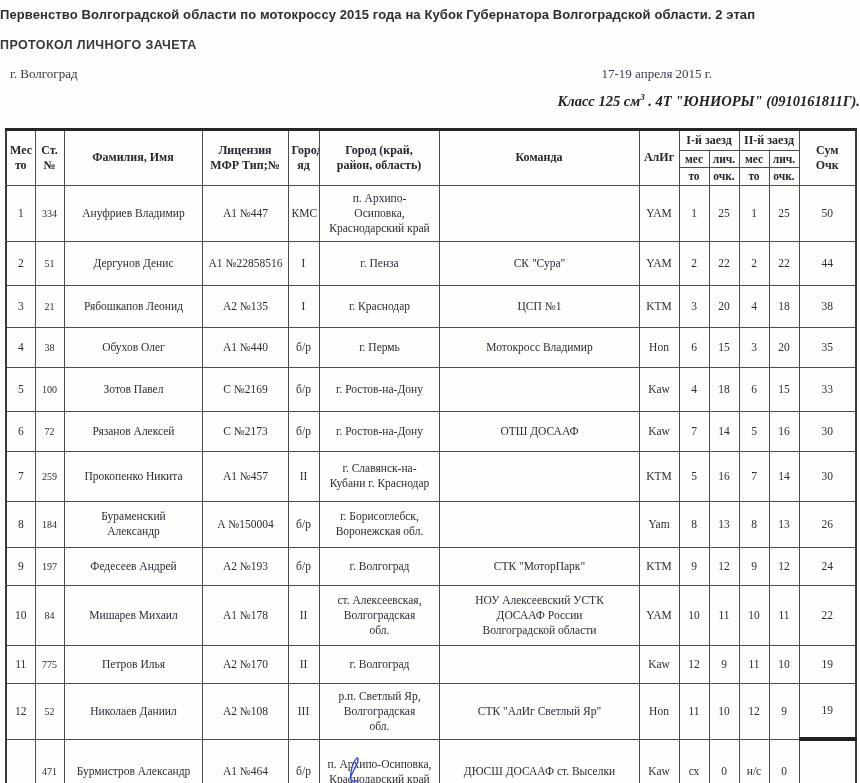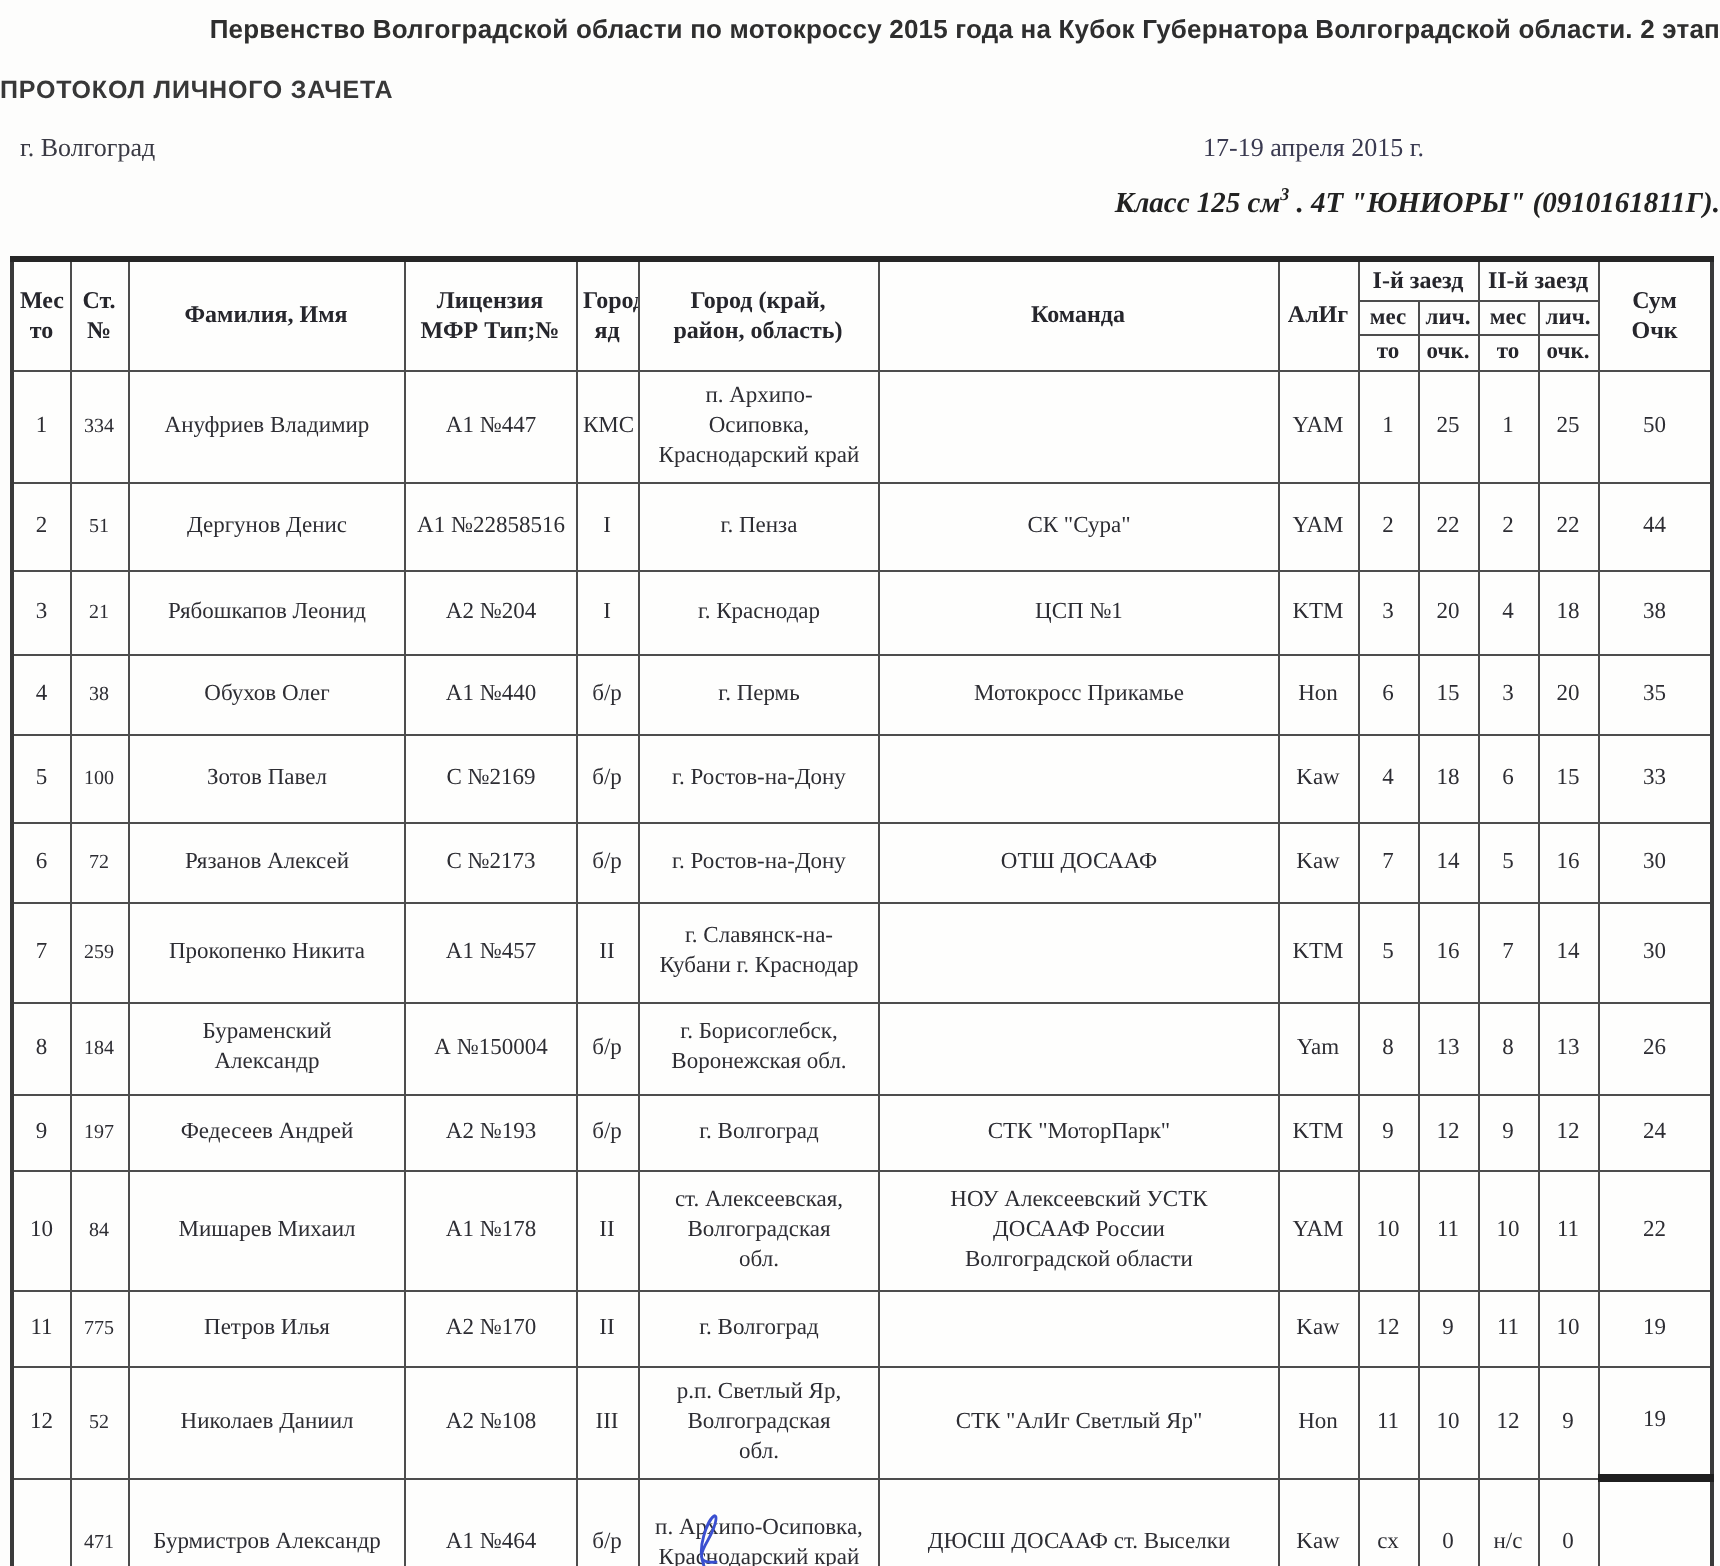--- a/index.html
+++ b/index.html
@@ -5,21 +5,21 @@
   html,body{margin:0;padding:0;}
   body{
     width:860px;height:783px;overflow:hidden;
     background:#fdfdfc;
     font-family:"Liberation Serif", serif;
     color:#2b2b2b;
     position:relative;
   }
   .page{position:absolute;inset:0;}
   .doc-title{
-    margin-top:7px;text-align:right;
+    margin-top:7px;text-align:left;
     font-family:"Liberation Sans", sans-serif;
     font-weight:bold;font-size:13px;color:#2e2e2e;letter-spacing:.1px;
   }
   .doc-subtitle{
     margin-top:16px;
     font-family:"Liberation Sans", sans-serif;
     font-weight:bold;font-size:12.5px;color:#383838;letter-spacing:.4px;
   }
   .place-line{position:absolute;top:66px;left:10px;font-size:13px;color:#3a3a44;}
   .date-line{position:absolute;top:66px;right:148px;font-size:13px;color:#3a3a50;}
@@ -157,39 +157,39 @@
           <td class="c8">2</td>
           <td class="c9">22</td>
           <td class="c10">2</td>
           <td class="c11">22</td>
           <td class="c12">44</td>
         </tr>
         <tr>
           <td class="c0">3</td>
           <td class="c1">21</td>
           <td class="c2">Рябошкапов Леонид</td>
-          <td class="c3">А2 №204</td>
+          <td class="c3">А2 №135</td>
           <td class="c4">I</td>
           <td class="c5">г. Краснодар</td>
           <td class="c6">ЦСП №1</td>
           <td class="c7">KTM</td>
           <td class="c8">3</td>
           <td class="c9">20</td>
           <td class="c10">4</td>
           <td class="c11">18</td>
           <td class="c12">38</td>
         </tr>
         <tr>
           <td class="c0">4</td>
           <td class="c1">38</td>
           <td class="c2">Обухов Олег</td>
           <td class="c3">А1 №440</td>
           <td class="c4">б/р</td>
           <td class="c5">г. Пермь</td>
-          <td class="c6">Мотокросс Прикамье</td>
+          <td class="c6">Мотокросс Владимир</td>
           <td class="c7">Hon</td>
           <td class="c8">6</td>
           <td class="c9">15</td>
           <td class="c10">3</td>
           <td class="c11">20</td>
           <td class="c12">35</td>
         </tr>
         <tr>
           <td class="c0">5</td>
           <td class="c1">100</td>

